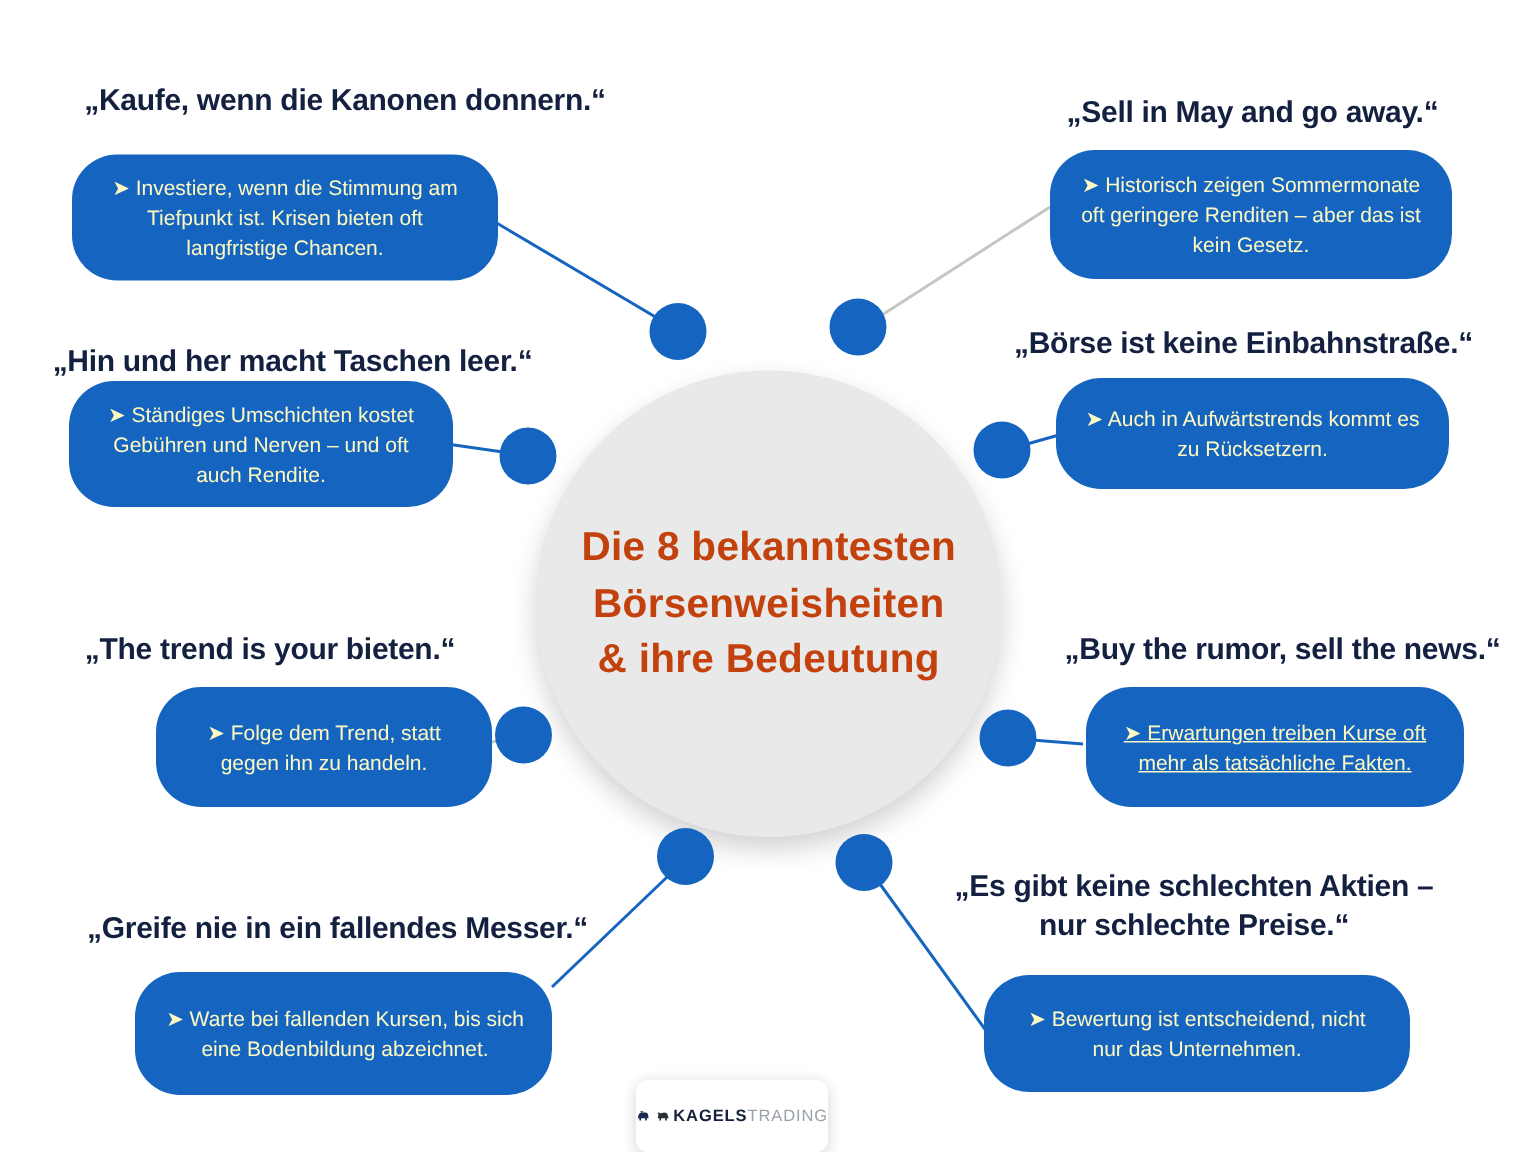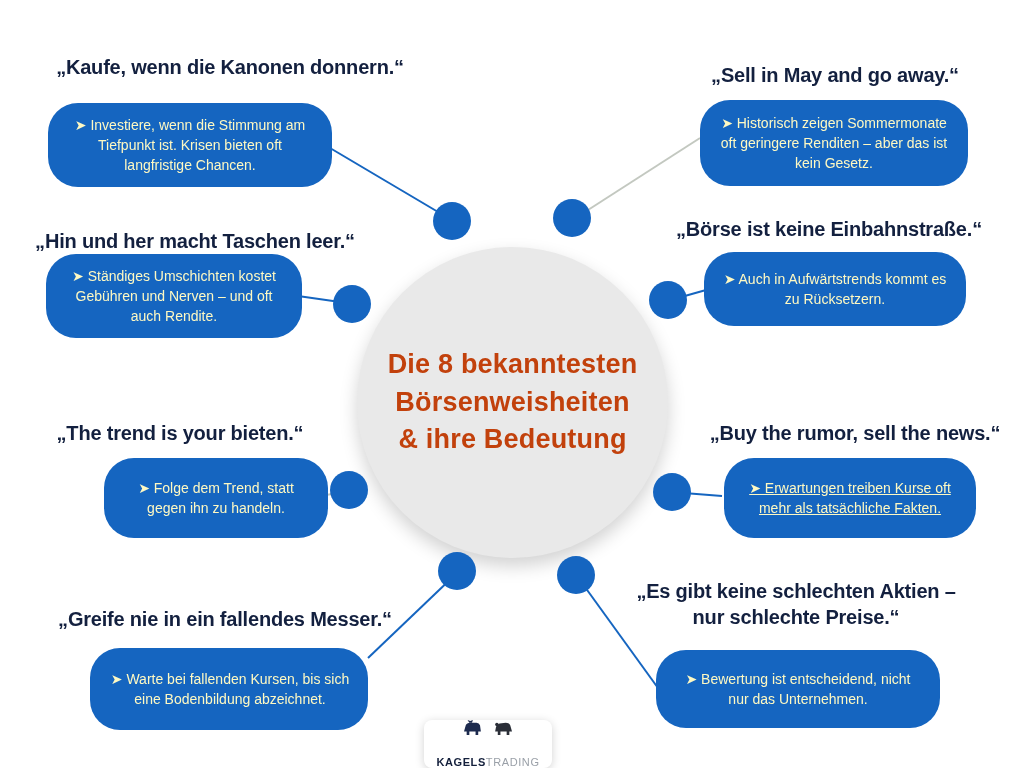--- a/index.html
+++ b/index.html
@@ -54,21 +54,21 @@
   .b3{left:86px; top:458px;width:224px;height:80px;margin-left:18px;}
   .b4{left:90px; top:648px;width:278px;height:82px;padding-left:20px;}
   .b5{left:700px;top:100px;width:268px;height:86px;}
   .b6{left:704px;top:252px;width:262px;height:74px;}
   .b7{left:724px;top:458px;width:252px;height:80px;text-decoration:underline;}
   .b8{left:656px;top:650px;width:284px;height:78px;}
 
   .logo-card{
     position:absolute;left:424px;top:720px;width:128px;height:48px;
     background:#ffffff;border-radius:8px;box-shadow:0 2px 10px rgba(0,0,0,0.18);
-    display:flex;flex-direction:column;align-items:center;justify-content:space-between;
+    display:flex;flex-direction:row;align-items:center;justify-content:space-between;
     gap:2px;z-index:5;
   }
   .brand{font-size:11px;letter-spacing:0.6px;white-space:nowrap;}
   .brand .bold{font-weight:700;color:#14203c;}
   .brand .light{font-weight:400;color:#9aa0a8;}
 </style>
 </head>
 <body>
 
 <div class="canvas">

